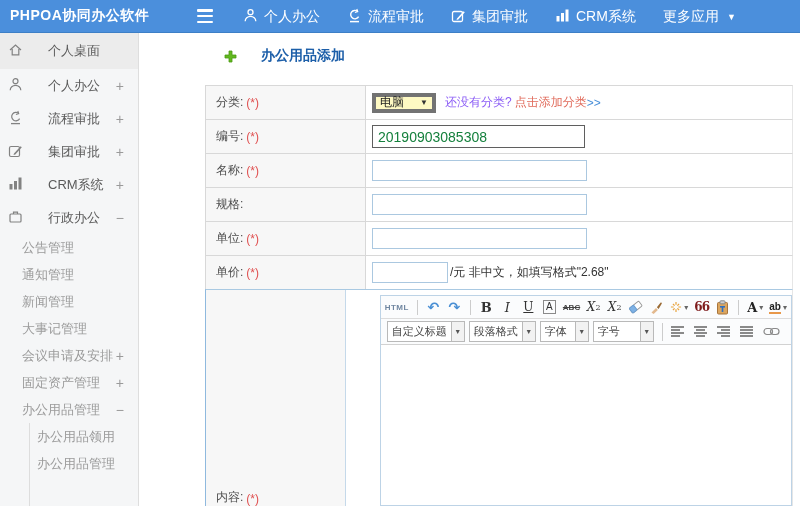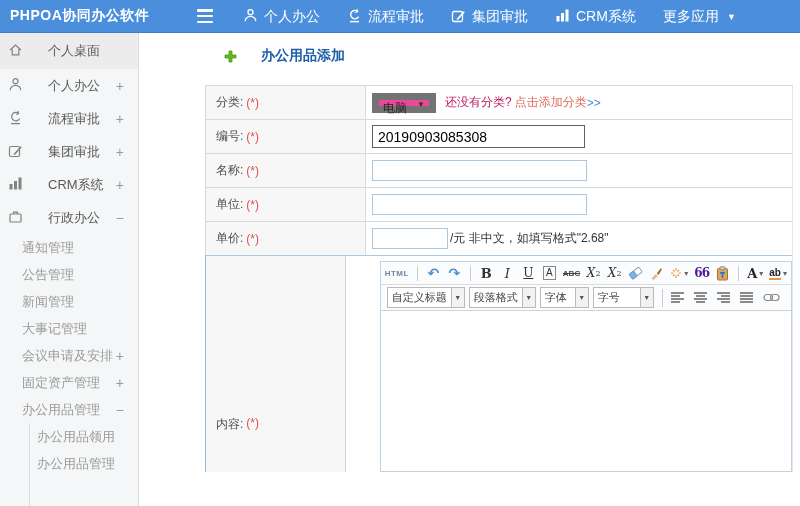--- a/index.html
+++ b/index.html
@@ -34,32 +34,32 @@
   .title { position:absolute; left:207px; top:47px; display:flex; align-items:center; gap:7px; }
   .title span { font-size:14px; font-weight:bold; color:#1d5fa9;margin-left:17px; }
 
   .ftable { position:absolute; left:205px; top:85px; width:588px; height:421px; }
   .frow { display:flex; border-left:1px solid #d8d8d8; border-right:1px solid #e6e6e6; border-top:1px solid #d8d8d8; }
   .frow.h34 { height:34px; }
   .frow.last { height:217px; border-left-color:#8fb9de; border-top-color:#a9c9e2; }
   .fl { width:160px; background:#f7f7f7; border-right:1px solid #d8d8d8;
     display:flex; align-items:center; padding-left:10px; font-size:12px; color:#4d4d4d; }
   .fl .req { color:#e05151; margin-left:3px; }
-  .frow.last .fl { align-items:flex-start; padding-top:160px; border-right-color:#c5d9ea; }
+  .frow.last .fl { align-items:flex-end; padding-top:160px; border-right-color:#c5d9ea; }
   .fv { flex:1; background:#fff; display:flex; align-items:center; padding-left:6px; font-size:12px; color:#333; }
   .frow.last .fv { align-items:stretch; padding:5px 0 0 34px; }
 
-  .sel { width:64px; height:20px; border:7px solid #737373; background:#ec4899;
-    display:flex; cursor:pointer; }
+  .sel { width:64px; height:20px; border:4px solid #737373; background:#fef9c3;
+    display:flex; align-items:center; cursor:pointer; }
   .sel .st { flex:1; padding-left:4px; font-size:12px; color:#222; }
   .sel .sc { font-size:8px; color:#333; padding-right:4px; }
-  .hint { margin-left:9px; color:#be185d; }
+  .hint { margin-left:9px; color:#8b5cf6; }
   .lnk-red { color:#e06a5a; cursor:pointer; margin-left:3px; }
   .lnk-blue { color:#4a90d9; cursor:pointer; }
-  .inp { height:23px; border:1px solid #9db8cc; padding:8px 5px; font-size:14px; color:#000000;
+  .inp { height:23px; border:1px solid #9db8cc; padding:8px 5px; font-size:14px; color:#15803d;
     font-family:"Liberation Sans","DejaVu Sans",sans-serif; outline:none; background:#fff; }
   .inp.dark { border-color:#5f5f5f; width:213px; }
   .inp.lite { width:215px; height:21px; border-color:#abc8e0; }
   .inp.small { width:76px; height:21px; border-color:#abc8e0; }
 
   
   .editor { flex:1; border:1px solid #bdd3e6; display:flex; flex-direction:column; background:#fff; }
   .tb { display:flex; align-items:center; background:#fbfcfd; padding:0 4px; gap:6px; }
   .tb1 { height:23px; border-bottom:1px solid #dcdcdc; }
   .tb2 { height:26px; border-bottom:1px solid #d2d2d2; gap:4px; }
@@ -67,21 +67,21 @@
   .tbtn { height:19px; min-width:15px; display:flex; align-items:center; justify-content:center; cursor:pointer; color:#333; }
   .t-html { font-size:8px; font-weight:bold; color:#6f86a0; letter-spacing:.5px; }
   .t-undo { font-size:14px; font-weight:bold; color:#4a8fd4; line-height:1; }
   .t-b { font-family:"DejaVu Serif",serif; font-weight:bold; font-size:13px; }
   .t-i { font-family:"DejaVu Serif",serif; font-style:italic; font-size:13px; }
   .t-u { font-family:"DejaVu Serif",serif; font-size:12px; text-decoration:underline; }
   .t-boxa { font-size:10px; border:1px solid #8a8a8a; padding:0 2px; line-height:12px; }
   .t-abc { font-size:8px; text-decoration:line-through; font-weight:bold; color:#444; }
   .t-x { font-family:"DejaVu Serif",serif; font-style:italic; font-size:12px; }
   .t-x sup,.t-x sub { font-size:8px; font-style:normal; }
-  .t-66 { font-family:"DejaVu Serif",serif; font-weight:bold; font-size:12px; color:#4c1d95; letter-spacing:-1px; }
+  .t-66 { font-family:"DejaVu Serif",serif; font-weight:bold; font-size:12px; color:#7f1d1d; letter-spacing:-1px; }
   .t-caret { font-size:8px; color:#666; margin-left:2px; }
   .t-A { font-family:"DejaVu Serif",serif; font-size:13px; font-weight:bold; color:#222; }
   .t-ab { font-size:10px; font-weight:bold; color:#222; border-bottom:2px solid #e8984a; line-height:11px; }
 
   .ed-select { height:21px; border:1px solid #b9b9b9; background:#fff; display:flex; align-items:stretch; cursor:pointer; }
   .ed-select .txt { display:flex; align-items:center; padding:0 4px; font-size:11px; color:#444; }
   .ed-select .car { width:13px; border-left:1px solid #b9b9b9; background:#f2f2f2;
     display:flex; align-items:center; justify-content:center; font-size:7px; color:#555; }
   .al { width:13px; height:11px; display:flex; flex-direction:column; justify-content:space-between; cursor:pointer; }
   .al i { display:block; height:2px; width:13px; background:#8a8a8a; }
@@ -183,24 +183,24 @@
     </div>
     <div class="sb-item sb-lvl0">
       <span><svg width="15" height="15" viewBox="0 0 15 15">
             <rect x="2" y="5" width="11" height="8" rx="1" fill="none" stroke="#828282" stroke-width="1.2"></rect>
             <path d="M5.5 5 V3.2 h4 V5" fill="none" stroke="#828282" stroke-width="1.2"></path>
           </svg></span>
       <span>行政办公</span>
       <span class="sb-exp">−</span>
     </div>
     <div class="sb-item sb-lvl1">
+      <span>公告管理</span>
+    </div>
+    <div class="sb-item sb-lvl1">
       <span>通知管理</span>
-    </div>
-    <div class="sb-item sb-lvl1">
-      <span>公告管理</span>
     </div>
     <div class="sb-item sb-lvl1">
       <span>新闻管理</span>
     </div>
     <div class="sb-item sb-lvl1">
       <span>大事记管理</span>
     </div>
     <div class="sb-item sb-lvl1">
       <span>会议申请及安排</span>
       <span class="sb-exp">+</span>
@@ -263,20 +263,29 @@
     <div class="frow h34">
       <div class="fl">
         <span>名称:</span>
         <span class="req">(*)</span>
       </div>
       <div class="fv">
         <input class="inp lite" value="" style="">
       </div>
     </div>
 
+    <div class="frow h34">
+      <div class="fl">
+        <span>规格:</span>
+        <span class="req"></span>
+      </div>
+      <div class="fv">
+        <input class="inp lite" value="" style="">
+      </div>
+    </div>
 
     <div class="frow h34">
       <div class="fl">
         <span>单位:</span>
         <span class="req">(*)</span>
       </div>
       <div class="fv">
         <input class="inp lite" value="" style="">
       </div>
     </div>

